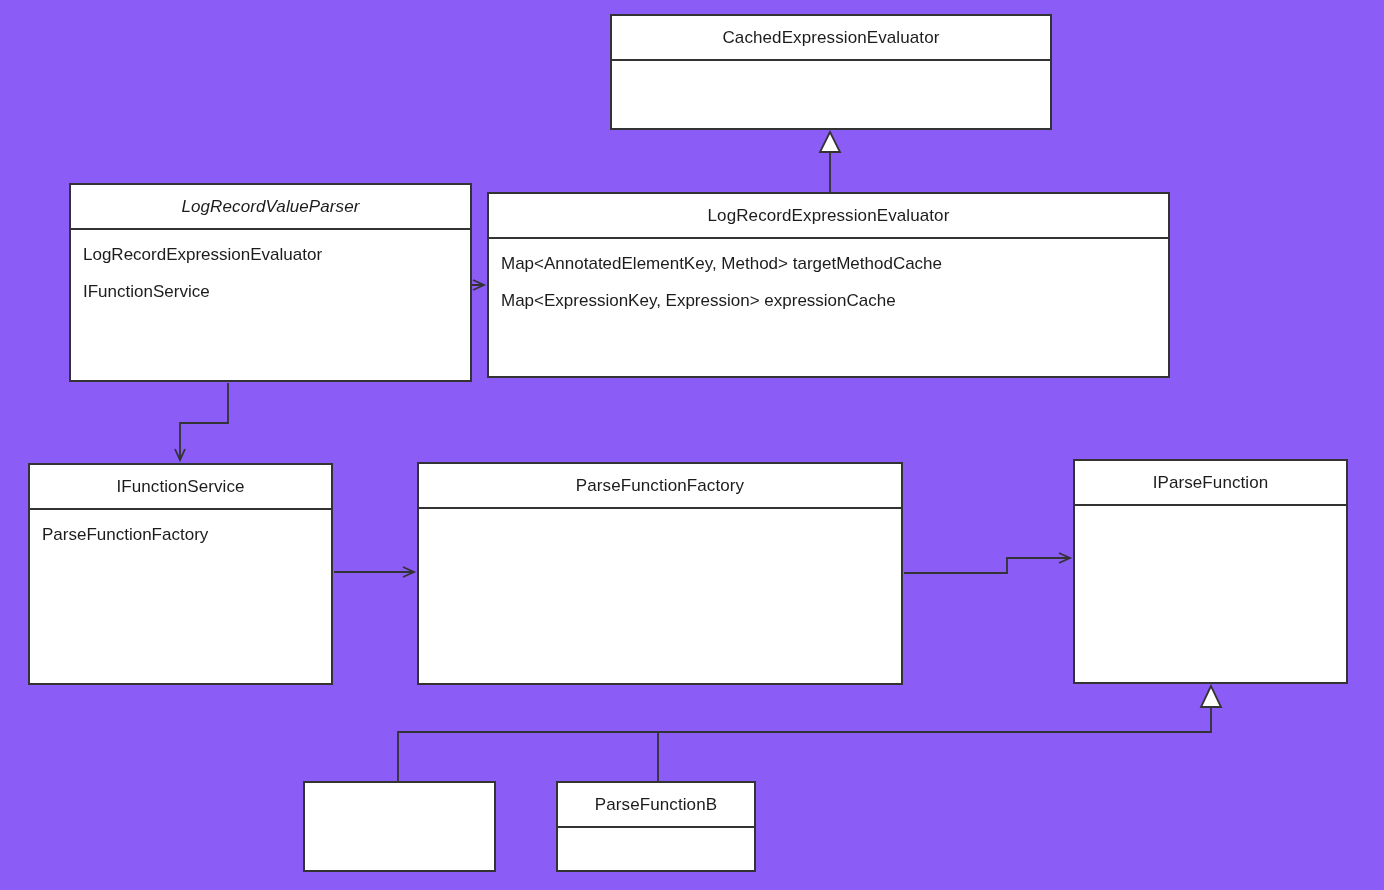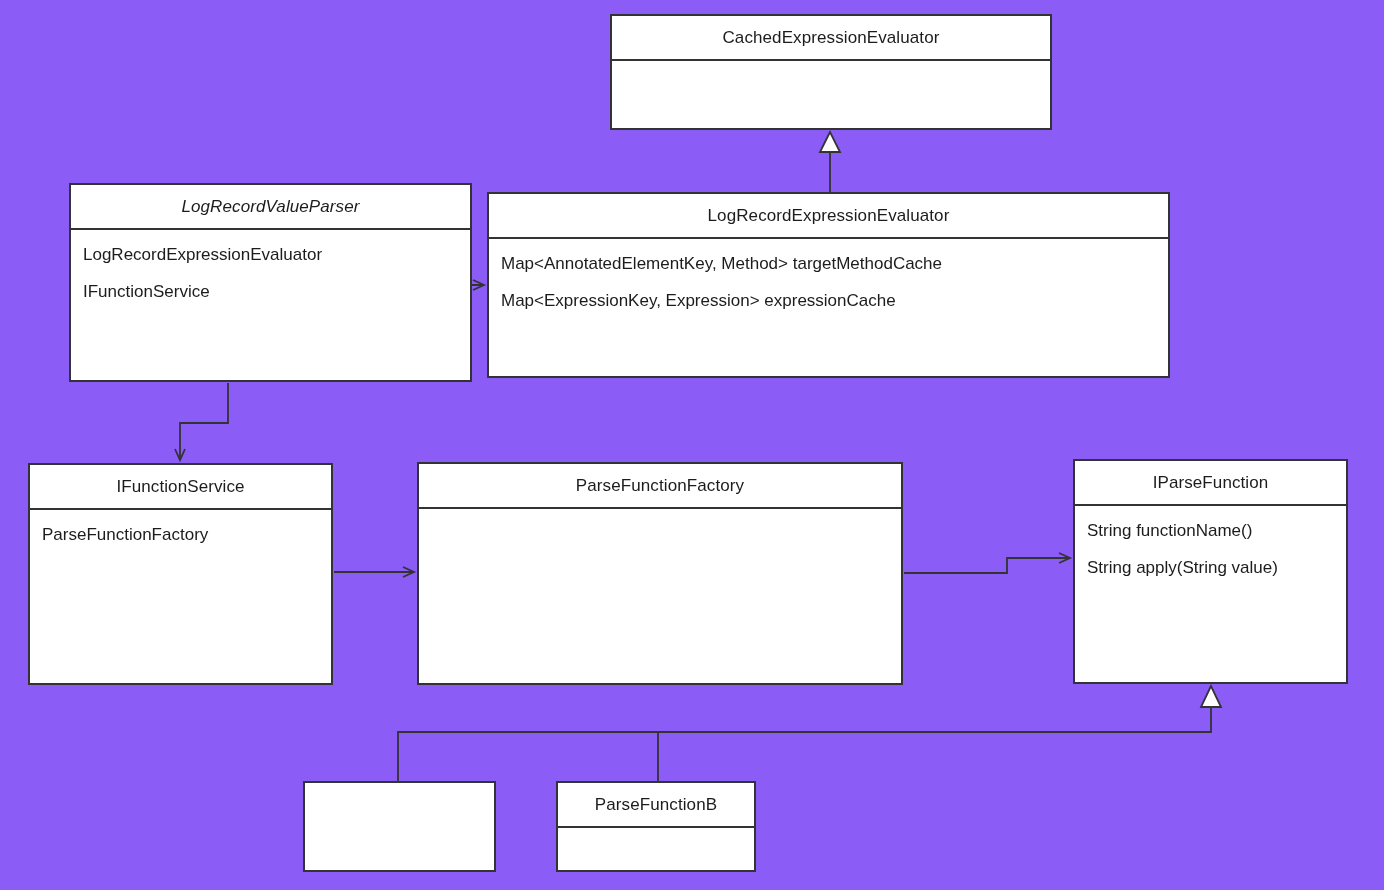--- a/index.html
+++ b/index.html
@@ -124,24 +124,20 @@
       <div class="member">ParseFunctionFactory</div>
     </div>
   </div>
 
   <div class="uml-class" style="left:417px; top:462px; width:486px; height:223px;">
     <div class="title">ParseFunctionFactory</div>
   </div>
 
   <div class="uml-class" style="left:1073px; top:459px; width:275px; height:225px;">
     <div class="title">IParseFunction</div>
-    <div class="members">
-      <div class="member">String functionName()</div>
-      <div class="member">String apply(String value)</div>
-    </div>
   </div>
 
   <div class="uml-class" style="left:303px; top:781px; width:193px; height:91px;">
     <div class="members"></div>
   </div>
 
   <div class="uml-class" style="left:556px; top:781px; width:200px; height:91px;gap:31px;">
     <div class="title">ParseFunctionB</div>
     <div class="members"></div>
   </div>

